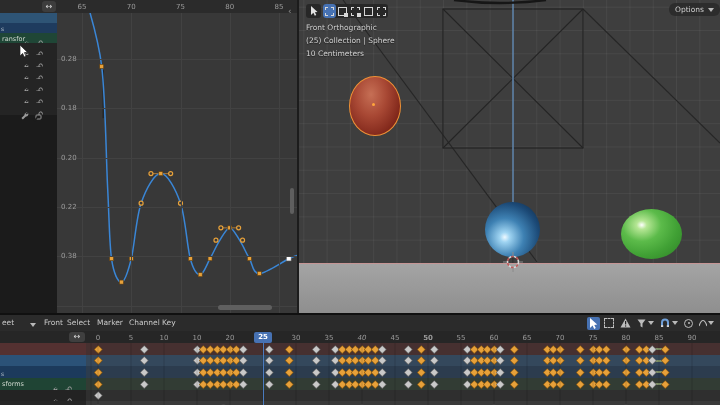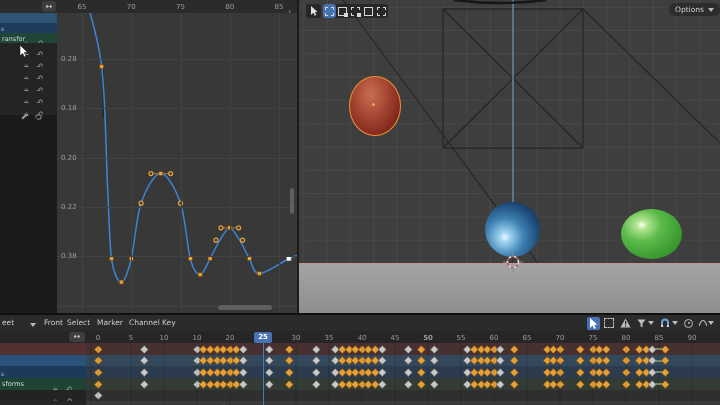--- a/index.html
+++ b/index.html
@@ -296,20 +296,25 @@
             </span>
           </div>
         <div class="sel-btn">
             <span class="sel-ico solid"></span>
           </div>
         <div class="sel-btn">
             <span class="sel-ico"></span>
           </div>
       </div>
     </div>
+    <div id="vp-overlay-text" class="abs">
+      <div>Front Orthographic</div>
+      <div>(25) Collection | Sphere</div>
+      <div>10 Centimeters</div>
+    </div>
     <div id="vp-options" class="abs">
       <span>Options</span>
       <span class="caret"></span>
     </div>
   </div>
 
   <div id="dope-region" class="abs">
     <div id="dope-menubar" class="abs">
       <span class="menu-item" style="left:2px;">
         <span>eet</span>

